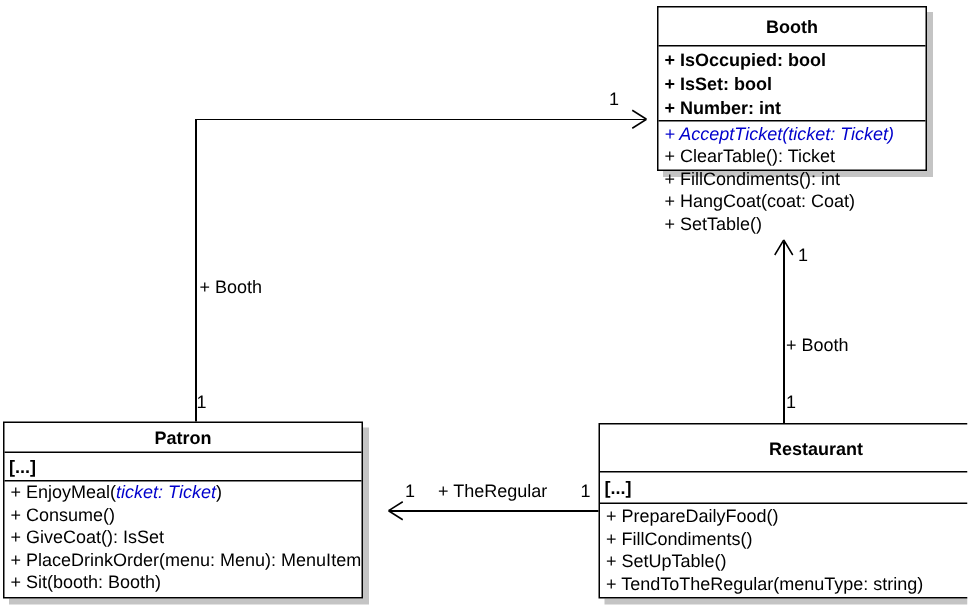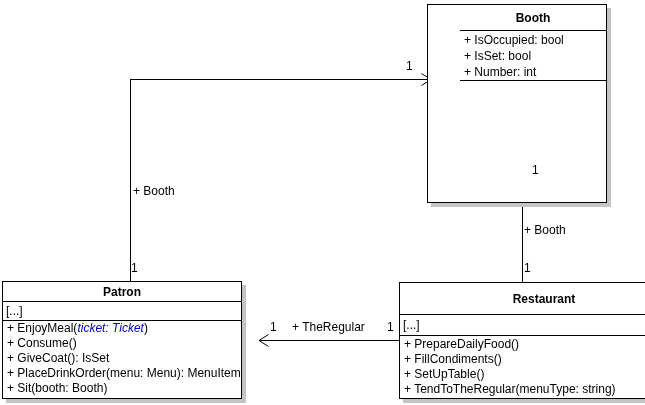--- a/index.html
+++ b/index.html
@@ -20,31 +20,31 @@
     border:1px solid #000000;
     box-shadow:4px 4px 0 0 #c4c4c4;
     z-index:2;
   }
   .cb-title {
     display:flex; align-items:center; justify-content:center;
     font-weight:bold;
     border-bottom:1px solid #000000;
     white-space:nowrap; overflow:hidden;
   }
-  .cb-attrs { border-bottom:1px solid #000000; overflow:hidden; }
+  .cb-attrs { border-bottom:1px solid #000000; overflow:hidden;font-weight:bold; }
   .cb-methods { overflow:hidden; }
   .m-line { padding-left:4px; white-space:nowrap; }
   .abstract { color:#0000cc; font-style:italic; }
   .edge-label {
     position:absolute; z-index:3;
     font-size:12px; line-height:14px;
     white-space:nowrap;
   }
   
-  #booth   { left:427px; top:4px;   width:180px; height:199px;padding-left:32px; }
+  #booth   { left:438px; top:4px;   width:180px; height:110px; }
   #booth   .cb-title   { height:26px; }
   #booth   .cb-attrs   { height:50px; padding-top:1px; }
   #booth   .cb-attrs   .m-line { line-height:16px; }
   #booth   .cb-methods { height:76px; padding-top:1px; }
   #booth   .cb-methods .m-line { line-height:15px; }
   
   #patron  { left:2px;   top:281px; width:240px; height:118px; }
   #patron  .cb-title   { height:20px; }
   #patron  .cb-attrs   { height:19px; }
   #patron  .cb-attrs   .m-line { line-height:18px; }
@@ -93,20 +93,27 @@
   <div class="edge-label" style="left:292px; top:320px;">+ TheRegular</div>
   <div class="edge-label" style="left:387px; top:320px;">1</div>
 
   <div class="classbox" id="booth">
     <div class="cb-title">Booth</div>
     <div class="cb-attrs">
       <div class="m-line">+ IsOccupied: bool</div>
       <div class="m-line">+ IsSet: bool</div>
       <div class="m-line">+ Number: int</div>
     </div>
+    <div class="cb-methods">
+      <div class="m-line abstract">+ AcceptTicket(ticket: Ticket)</div>
+      <div class="m-line">+ ClearTable(): Ticket</div>
+      <div class="m-line">+ FillCondiments(): int</div>
+      <div class="m-line">+ HangCoat(coat: Coat)</div>
+      <div class="m-line">+ SetTable()</div>
+    </div>
   </div>
 
   <div class="classbox" id="patron">
     <div class="cb-title">Patron</div>
     <div class="cb-attrs">
       <div class="m-line" style="padding-left:3px;">[...]</div>
     </div>
     <div class="cb-methods">
       <div class="m-line"><span>+ EnjoyMeal(</span><span class="abstract">ticket: Ticket</span><span>)</span></div>
       <div class="m-line">+ Consume()</div>

